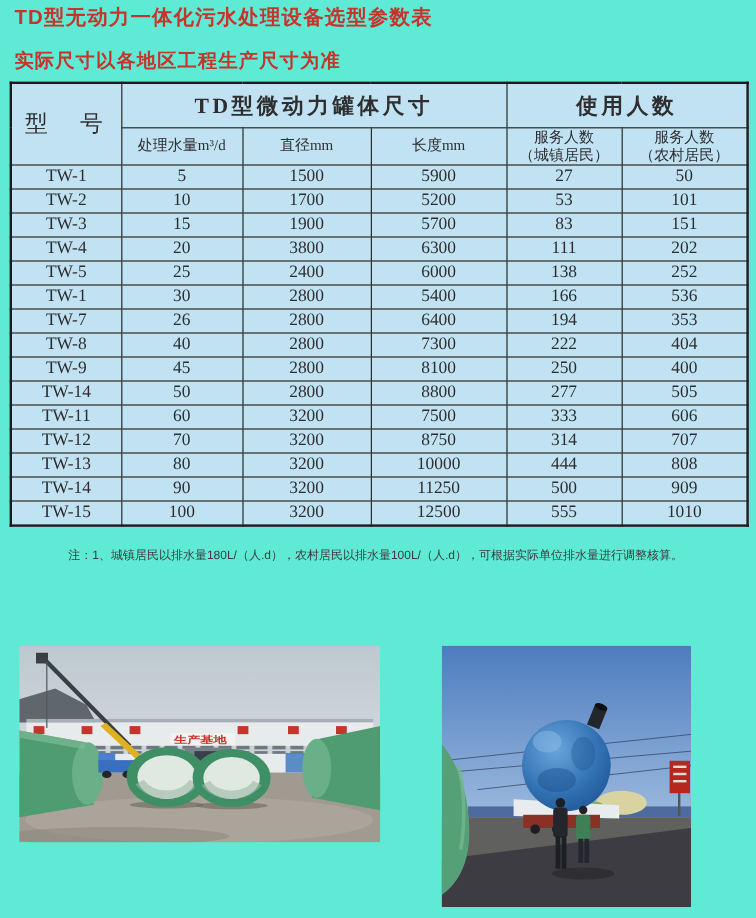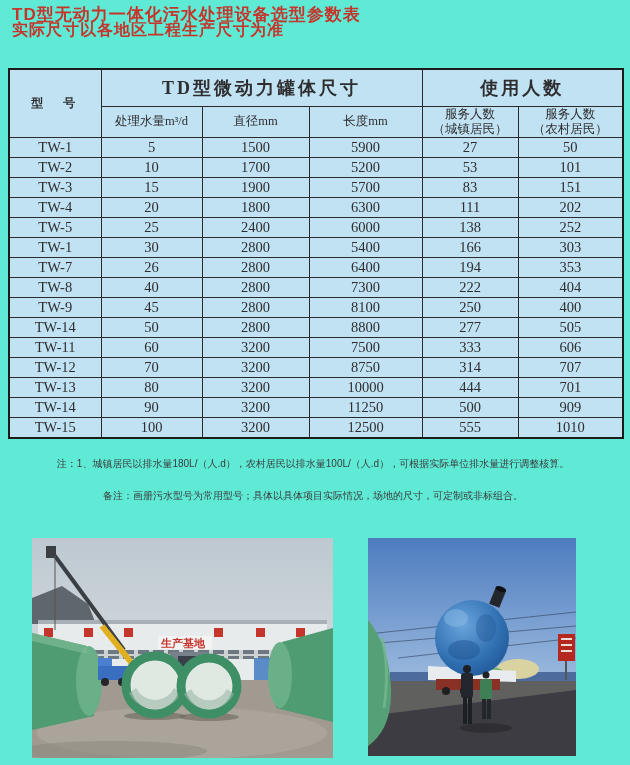--- a/index.html
+++ b/index.html
@@ -8,45 +8,45 @@
     position:relative; width:630px; height:765px;
     background:#5eead4; overflow:hidden;
     font-family:"Liberation Sans", sans-serif;
     padding-left:16px;
   }
   .doc-title {
     position:absolute; left:12px; top:3px;
     font-size:17px; font-weight:700; color:#c5352c; letter-spacing:1px;
   }
   .doc-subtitle {
-    position:absolute; left:12px; top:20px;
+    position:absolute; left:12px; top:41px;
     font-size:16px; font-weight:700; color:#c5352c; letter-spacing:1px;
   }
   table.spec-table {
     position:absolute; left:8px; top:68px;
     width:614px; table-layout:fixed; border-collapse:collapse;
     background:#c0e2f2; color:#2e2e30;
     font-family:"Liberation Serif", serif;
     border:2px solid #1c1c1c;
   }
   .spec-table th, .spec-table td {
     border:1px solid #2b2b2b; text-align:center; vertical-align:middle; padding:0;
   }
   th.group-head { font-size:18px; font-weight:700; height:37px; letter-spacing:3px; }
-  th.model-head { font-size:12px; font-weight:700; letter-spacing:4px; }
+  th.model-head { font-size:19px; font-weight:400; letter-spacing:4px; }
   th.sub-head   { font-size:12.5px; font-weight:400; height:30px; white-space:pre-line; line-height:1.2; }
   .spec-table tbody td { font-size:14.5px; height:19px; line-height:19px; }
   .notes {
     position:absolute; left:10px; top:451px; width:606px;
     font-size:10px; color:#3c3c3e; line-height:25px; font-weight:500;text-align:center;
   }
   .notes p { margin:0 0 7px 0; }
   .photos { position:absolute; left:0; top:538px; width:630px; height:222px; }
   .photo { position:absolute; top:0; overflow:hidden; }
-  .photo-left  { left:32px;  width:301px; height:220px; }
+  .photo-left  { left:16px;  width:301px; height:164px; }
   .photo-right { left:368px; width:208px; height:218px; }
   .photo svg { display:block; width:100%; height:100%; }
 </style>
 </head>
 <body>
 
 <div class="page">
 
   <div class="doc-title">TD型无动力一体化污水处理设备选型参数表</div>
   <div class="doc-subtitle">实际尺寸以各地区工程生产尺寸为准</div>
@@ -97,40 +97,40 @@
           <td>TW-3</td>
           <td>15</td>
           <td>1900</td>
           <td>5700</td>
           <td>83</td>
           <td>151</td>
         </tr>
         <tr>
           <td>TW-4</td>
           <td>20</td>
-          <td>1800</td>
+          <td>3800</td>
           <td>6300</td>
           <td>111</td>
           <td>202</td>
         </tr>
         <tr>
           <td>TW-5</td>
           <td>25</td>
           <td>2400</td>
           <td>6000</td>
           <td>138</td>
           <td>252</td>
         </tr>
         <tr>
           <td>TW-1</td>
           <td>30</td>
           <td>2800</td>
           <td>5400</td>
           <td>166</td>
-          <td>303</td>
+          <td>536</td>
         </tr>
         <tr>
           <td>TW-7</td>
           <td>26</td>
           <td>2800</td>
           <td>6400</td>
           <td>194</td>
           <td>353</td>
         </tr>
         <tr>
@@ -172,21 +172,21 @@
           <td>8750</td>
           <td>314</td>
           <td>707</td>
         </tr>
         <tr>
           <td>TW-13</td>
           <td>80</td>
           <td>3200</td>
           <td>10000</td>
           <td>444</td>
-          <td>701</td>
+          <td>808</td>
         </tr>
         <tr>
           <td>TW-14</td>
           <td>90</td>
           <td>3200</td>
           <td>11250</td>
           <td>500</td>
           <td>909</td>
         </tr>
         <tr>
@@ -195,21 +195,20 @@
           <td>3200</td>
           <td>12500</td>
           <td>555</td>
           <td>1010</td>
         </tr>
       </tbody>
   </table>
 
   <div class="notes">
     <p>注：1、城镇居民以排水量180L/（人.d），农村居民以排水量100L/（人.d），可根据实际单位排水量进行调整核算。</p>
-    <p>备注：画册污水型号为常用型号；具体以具体项目实际情况，场地的尺寸，可定制或非标组合。</p>
   </div>
 
   <div class="photos">
 
     <div class="photo photo-left">
       <svg viewBox="0 0 301 220" preserveAspectRatio="none">
         <defs>
           <linearGradient id="skyL" x1="0" y1="0" x2="0" y2="1">
             <stop offset="0" stop-color="#bdc8d0"></stop>
               <stop offset="1" stop-color="#d6dcdf"></stop>

